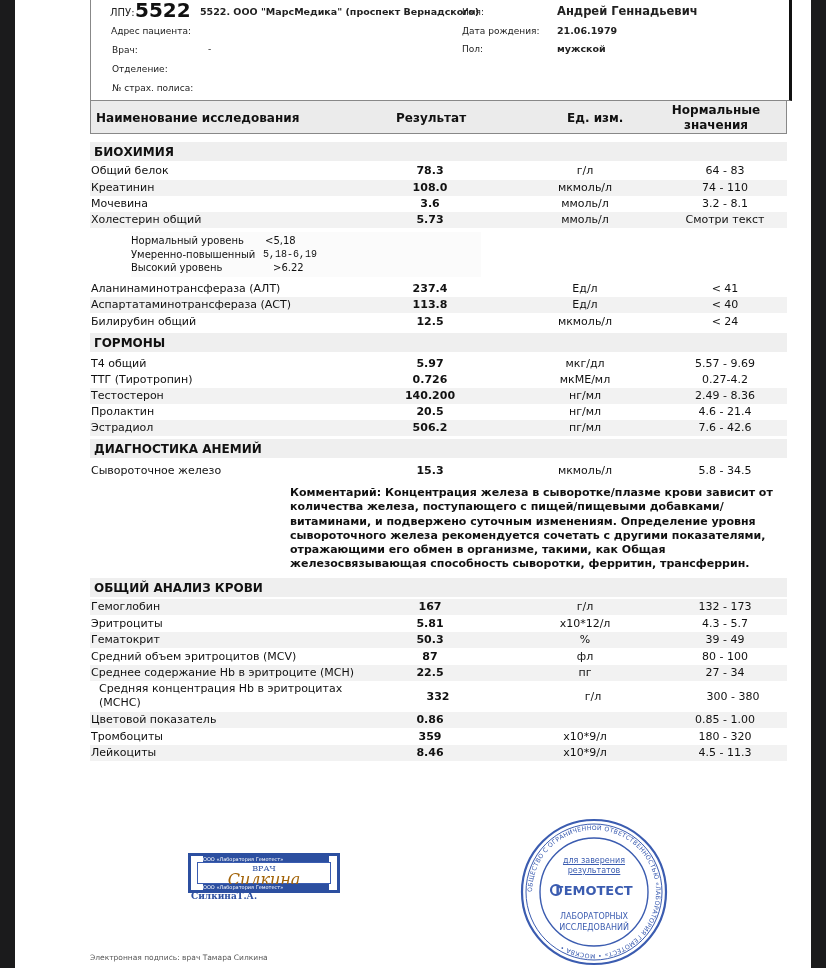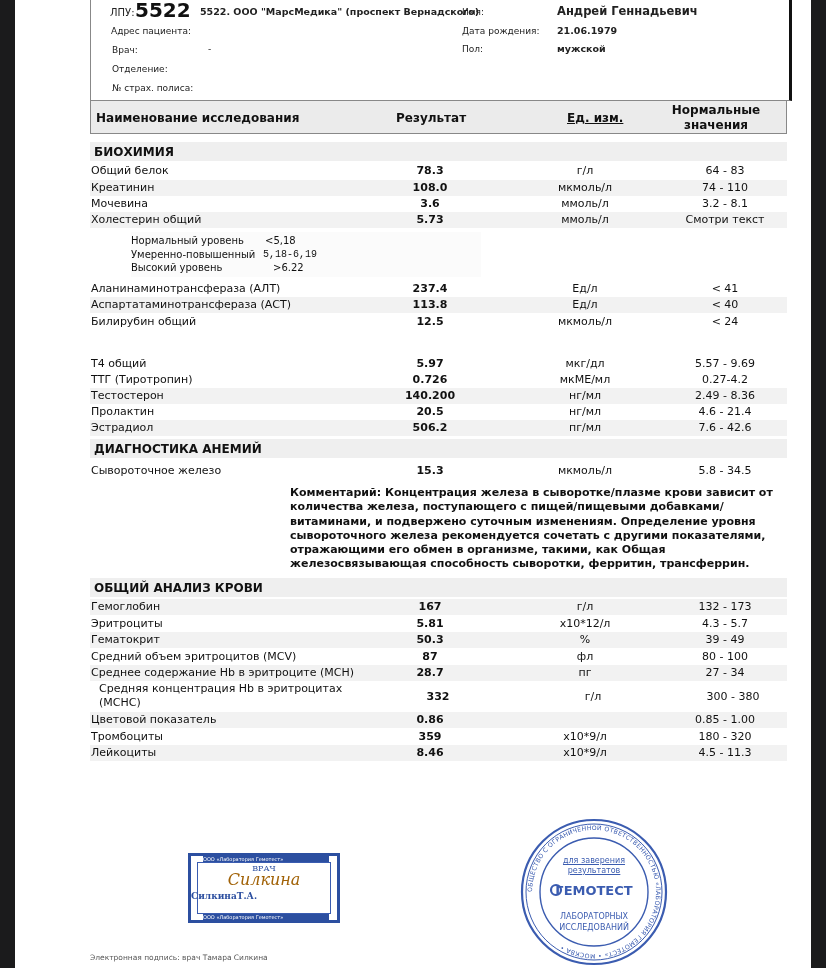--- a/index.html
+++ b/index.html
@@ -37,21 +37,21 @@
 
   
   .thead {
     position: absolute; left: 75px; top: 100px; width: 697px; height: 34px;
     background: #ebebeb; border: 1px solid #888; box-sizing: border-box;
     font-weight: bold; font-size: 12px;
   }
   .thead span { position: absolute; }
   .th-name { left: 5px; top: 10px; }
   .th-res { left: 305px; top: 10px; }
-  .th-unit { left: 476px; top: 10px; text-decoration: underline; }
+  .th-unit { left: 476px; top: 10px; }
   .th-norm { left: 560px; top: 2px; width: 130px; text-align: center; line-height: 15px; }
 
   
   .sec {
     position: absolute; left: 75px; width: 697px; height: 19px;
     background: #efefef; font-weight: bold; font-size: 12px;
   }
   .sec span { position: absolute; left: 4px; top: 3px; }
   .row {
     position: absolute; left: 75px; width: 697px; height: 16px; font-size: 11px;
@@ -71,21 +71,21 @@
   .chol-note .n1 { left: 134px; } .chol-note .n2 { left: 131px; font-family: Liberation Mono, monospace; } .chol-note .n3 { left: 140px; }
   .chol-box { position: absolute; left: 116px; top: 232px; width: 350px; height: 45px; background: #fbfbfb; }
 
   .comment {
     position: absolute; left: 250px; top: 486px; width: 510px;
     font-size: 11px; font-weight: bold; line-height: 14.3px; margin-left: 25px;
   }
 
   
   .stamp1 {
-    position: absolute; left: 188px; top: 853px; width: 152px; height: 70px;
+    position: absolute; left: 188px; top: 853px; width: 152px; height: 40px;
     border: 3px solid #2c4fa0; box-sizing: border-box; color: #2c4fa0;
     background: #fff;
   }
   .stamp1 .inner { position: absolute; left: 6px; top: 6px; right: 6px; bottom: 6px; border: 1px solid #3a5cb0; }
   .stamp1 .edge-top, .stamp1 .edge-bot { position: absolute; left: 12px; right: 8px; height: 6px; font-size: 5px; line-height: 6px; white-space: nowrap; overflow: hidden; color: #fff; background: #2c4fa0; }
   .stamp1 .edge-top { top: 0; } .stamp1 .edge-bot { bottom: 0; }
   .stamp1 .s-title { position: absolute; left: 0; right: 0; top: 8px; text-align: center; font-size: 8px; font-family: "DejaVu Serif", serif; }
   .stamp1 .s-sign { position: absolute; left: 0; right: 0; top: 14px; text-align: center; font-size: 16px; font-style: italic; font-family: "DejaVu Serif", serif; color: #a16207; }
   .stamp1 .s-name { position: absolute; left: 0; right: 0; top: 35px; font-size: 9px; font-weight: bold; font-family: "DejaVu Serif", serif; }
 
@@ -177,20 +177,23 @@
     <span class="c-unit">Ед/л</span>
     <span class="c-norm">&lt; 40</span>
   </div>
   <div class="row" style="top:314px">
     <span class="c-name">Билирубин общий</span>
     <span class="c-res">12.5</span>
     <span class="c-unit">мкмоль/л</span>
     <span class="c-norm">&lt; 24</span>
   </div>
 
+  <div class="sec" style="top:333px">
+      <span>ГОРМОНЫ</span>
+    </div>
 
   <div class="row" style="top:356px">
     <span class="c-name">Т4 общий</span>
     <span class="c-res">5.97</span>
     <span class="c-unit">мкг/дл</span>
     <span class="c-norm">5.57 - 9.69</span>
   </div>
   <div class="row" style="top:372px">
     <span class="c-name">ТТГ (Тиротропин)</span>
     <span class="c-res">0.726</span>
@@ -252,21 +255,21 @@
     <span class="c-norm">39 - 49</span>
   </div>
   <div class="row" style="top:649px">
     <span class="c-name">Средний объем эритроцитов (MCV)</span>
     <span class="c-res">87</span>
     <span class="c-unit">фл</span>
     <span class="c-norm">80 - 100</span>
   </div>
   <div class="row shade" style="top:665px">
     <span class="c-name">Среднее содержание Hb в эритроците (MCH)</span>
-    <span class="c-res">28.7</span>
+    <span class="c-res">22.5</span>
     <span class="c-unit">пг</span>
     <span class="c-norm">27 - 34</span>
   </div>
   <div class="row tall" style="top:682px">
     <span class="c-name">Средняя концентрация Hb в эритроцитах (MCHC)</span>
     <span class="c-res">332</span>
     <span class="c-unit">г/л</span>
     <span class="c-norm">300 - 380</span>
   </div>
   <div class="row shade" style="top:712px">

